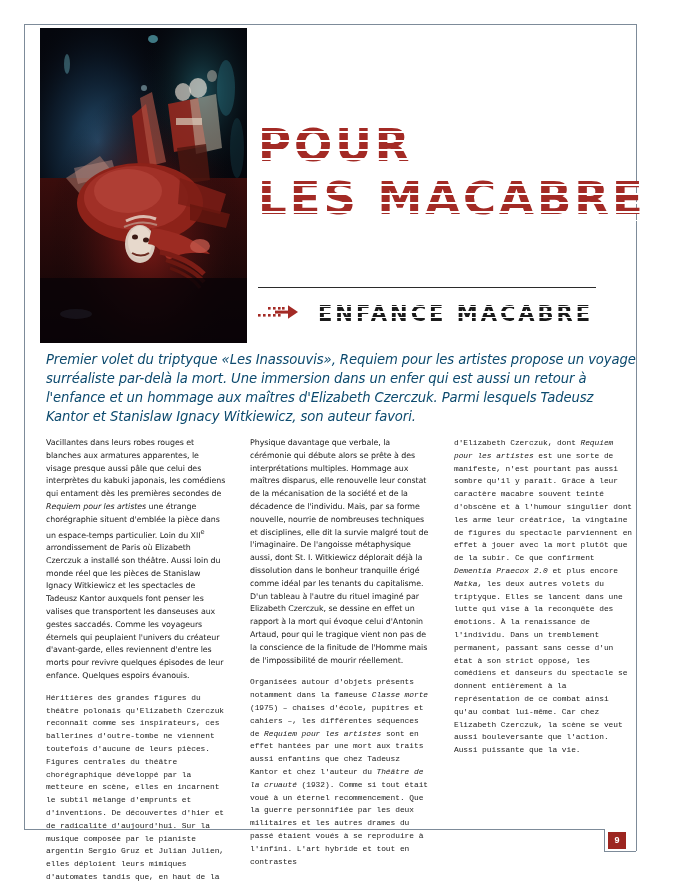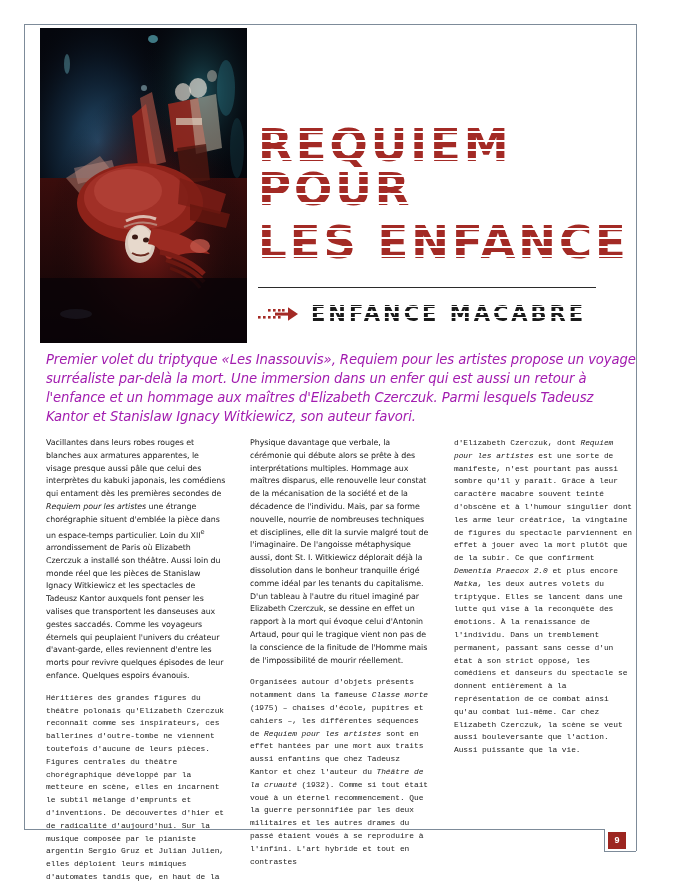--- a/index.html
+++ b/index.html
@@ -131,22 +131,22 @@
     width: 338px;
     height: 0;
     border-top: 1px solid #2b2b2b;
   }
 
   .subtitle-row {
     position: absolute;
     left: 258px;
     top: 302px;
     display: flex;
-    align-items: center;
-    gap: 9px;
+    align-items: flex-start;
+    gap: 16px;
   }
   .arrow-icon { display: block; }
   .subtitle-text {
     color: #1b1b1b;
     font-family: "DejaVu Sans", sans-serif;
     font-weight: bold;
     font-size: 21px;
     letter-spacing: 3px;
     white-space: nowrap;
     position: relative;
@@ -170,21 +170,21 @@
   
   .standfirst {
     position: absolute;
     left: 46px;
     top: 350px;
     width: 590px;
     font-family: "DejaVu Sans", sans-serif;
     font-style: italic;
     font-size: 13.2px;
     line-height: 1.45;
-    color: #a21caf;
+    color: #0c4a6e;
     letter-spacing: -0.1px;
   }
   .standfirst em { font-style: italic; }
 
   
   .columns {
     position: absolute;
     left: 46px;
     top: 437px;
     width: 588px;
@@ -292,23 +292,22 @@
         <ellipse cx="160" cy="218" rx="10" ry="7" fill="#c0564a" opacity="0.8"></ellipse>
       </g>
 
       <rect x="0" y="250" width="207" height="65" fill="#0a0407" opacity="0.82"></rect>
       <ellipse cx="36" cy="286" rx="16" ry="5" fill="#2a2f3d" opacity="0.35"></ellipse>
       <rect x="0" y="0" width="207" height="315" fill="none"></rect>
     </svg>
   </div>
 
   <div class="title-block">
-    <div class="title-line t1"><span class="stencil">REQUIEM</span></div>
     <div class="title-line t2"><span class="stencil">POUR</span></div>
-    <div class="title-line t3"><span class="stencil">LES ENFANCE</span></div>
+    <div class="title-line t3"><span class="stencil">LES MACABRE</span></div>
   </div>
 
   <div class="title-rule"></div>
 
   <div class="subtitle-row">
     <svg class="arrow-icon" width="44" height="20" viewBox="0 0 44 20">
       <g fill="#a32a25">
         <rect x="0" y="12" width="2.6" height="2.6"></rect>
         <rect x="5" y="12" width="2.6" height="2.6"></rect>
         <rect x="10" y="12" width="2.6" height="2.6"></rect>

